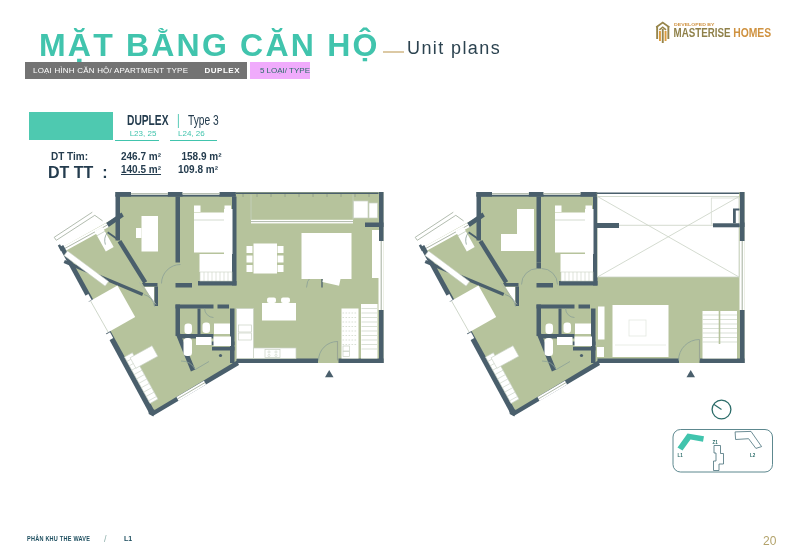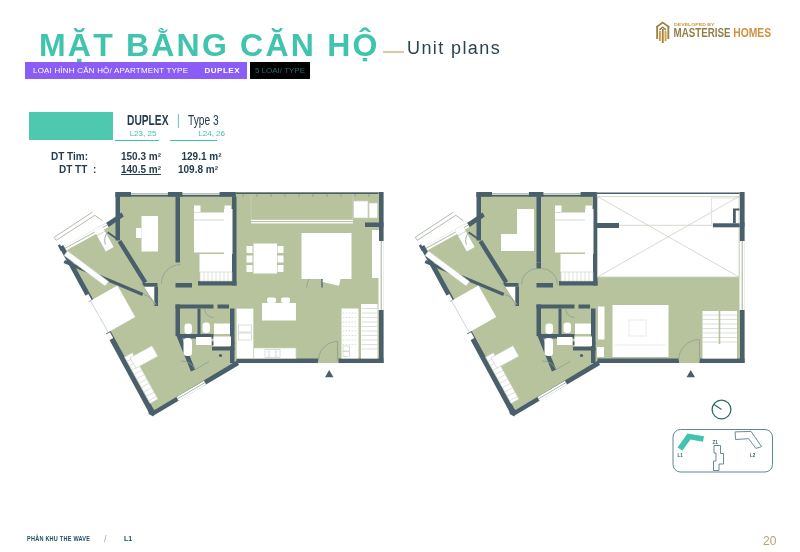--- a/index.html
+++ b/index.html
@@ -9,26 +9,26 @@
 </style>
 </head>
 <body>
 
 <div class="abs" style="left:26px;top:27px;font-size:32px;font-weight:bold;color:#41c4ad;letter-spacing:2.2px;margin-left:13px;">MẶT BẰNG CĂN HỘ</div>
 
 <div class="abs" style="left:383px;top:51px;width:21px;height:2px;background:#dcc9a4;"></div>
 
 <div class="abs" style="left:407px;top:38px;font-size:18px;letter-spacing:1.4px;color:#2c4350;">Unit plans</div>
 
-<div class="abs" style="left:25px;top:62px;width:222px;height:17px;background:#8b5cf6;color:#ffffff;font-size:8px;line-height:17px;">
+<div class="abs" style="left:25px;top:62px;width:222px;height:17px;background:#737373;color:#ffffff;font-size:8px;line-height:17px;">
   <span style="margin-left:8px;letter-spacing:0.2px;">LOẠI HÌNH CĂN HỘ/ APARTMENT TYPE</span>
   <span style="position:absolute;right:7px;top:0;font-weight:bold;letter-spacing:0.5px;">DUPLEX</span>
 </div>
 
-<div class="abs" style="left:250px;top:62px;width:60px;height:17px;background:#000000;color:#2b6c69;font-size:8px;line-height:17px;text-align:center;">5 LOẠI/ TYPE</div>
+<div class="abs" style="left:250px;top:62px;width:60px;height:17px;background:#f0abfc;color:#2b6c69;font-size:8px;line-height:17px;text-align:right;">5 LOẠI/ TYPE</div>
 
 <div class="abs" style="left:650px;top:20px;width:148px;height:30px;">
   <svg width="148" height="30" viewBox="0 0 148 30">
 
     <g>
       <rect x="6.2" y="6.5" width="1.9" height="12.5" fill="#97854b"></rect>
       <rect x="9" y="11" width="1.9" height="10" fill="#dd9b3c"></rect>
       <rect x="11.8" y="9" width="1.9" height="14" fill="#97854b"></rect>
       <rect x="14.6" y="11" width="1.9" height="10" fill="#dd9b3c"></rect>
       <rect x="17.4" y="6.5" width="1.9" height="12.5" fill="#97854b"></rect>
@@ -41,30 +41,30 @@
     <text x="23.6" y="16.8" font-size="12.6" font-weight="bold" fill="#8f8049" textLength="57" lengthAdjust="spacingAndGlyphs">MASTERISE</text>
     <text x="83.2" y="16.8" font-size="12.6" font-weight="bold" fill="#cf9240" textLength="38" lengthAdjust="spacingAndGlyphs">HOMES</text>
   </svg>
 </div>
 
 <div class="abs" style="left:29px;top:112px;width:84px;height:28px;background:#4ec9b0;"></div>
 
 <div class="abs" style="left:127px;top:112px;font-size:14px;color:#243c4e;white-space:nowrap;transform:scaleX(0.73);transform-origin:0 0;"><b>DUPLEX</b>&nbsp;&nbsp; <span style="color:#41c4ad;">|</span>&nbsp;&nbsp; Type 3</div>
 
 <div class="abs" style="left:121px;top:129px;width:44px;text-align:center;font-size:8px;color:#41c4ad;">L23, 25</div>
-<div class="abs" style="left:178px;top:129px;width:47px;text-align:right;font-size:8px;color:#41c4ad;">L24, 26</div>
+<div class="abs" style="left:178px;top:129px;width:47px;text-align:left;font-size:8px;color:#41c4ad;">L24, 26</div>
 
 <div class="abs" style="left:115px;top:140px;width:44px;height:1.2px;background:#41c4ad;"></div>
 <div class="abs" style="left:170px;top:140px;width:47px;height:1.2px;background:#41c4ad;"></div>
 
 <div class="abs" style="left:51px;top:151px;font-size:10px;font-weight:bold;color:#243c4e;white-space:nowrap;">DT Tim:</div>
-<div class="abs" style="left:119px;top:151px;width:44px;text-align:center;font-size:10px;font-weight:bold;color:#243c4e;white-space:nowrap;">150.3 m²</div>
-<div class="abs" style="left:178px;top:151px;width:47px;text-align:center;font-size:10px;font-weight:bold;color:#243c4e;white-space:nowrap;">129.1 m²</div>
-
-<div class="abs" style="left:59px;top:163.5px;font-size:10px;font-weight:bold;color:#243c4e;white-space:nowrap;">DT TT&nbsp; :</div>
+<div class="abs" style="left:119px;top:151px;width:44px;text-align:center;font-size:10px;font-weight:bold;color:#243c4e;white-space:nowrap;">246.7 m²</div>
+<div class="abs" style="left:178px;top:151px;width:47px;text-align:center;font-size:10px;font-weight:bold;color:#243c4e;white-space:nowrap;">158.9 m²</div>
+
+<div class="abs" style="left:48px;top:163.5px;font-size:16px;font-weight:bold;color:#243c4e;white-space:nowrap;">DT TT&nbsp; :</div>
 <div class="abs" style="left:119px;top:163.5px;width:44px;text-align:center;font-size:10px;font-weight:bold;color:#243c4e;white-space:nowrap;text-decoration:underline;">140.5 m²</div>
 <div class="abs" style="left:178px;top:163.5px;width:47px;text-align:left;font-size:10px;font-weight:bold;color:#243c4e;white-space:nowrap;">109.8 m²</div>
 
 <svg class="abs" style="left:0;top:0;" width="800" height="552" viewBox="0 0 800 552">
   <defs>
     <g id="uc">
 
       <path d="M115.5,192 H383.5 V363 H237 L152,413.5 L61,248 L119,215.5 Z" fill="#b6c39c"></path>
 
       <path d="M94.8,215.3 L56.3,240.3 M92.3,212.2 L54.2,237.3 M94.8,215.3 L102.6,220.9 M56.3,240.3 L54.2,237.3" stroke="#a9b4a6" stroke-width="0.9" fill="none"></path>

